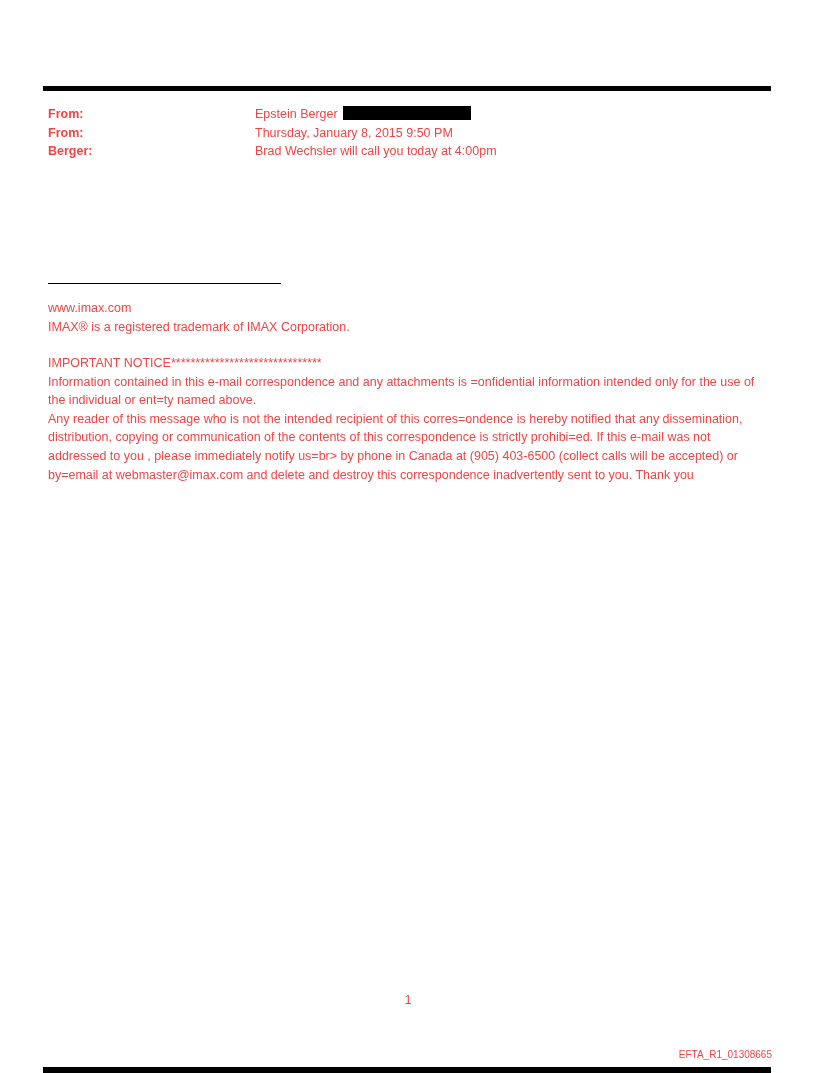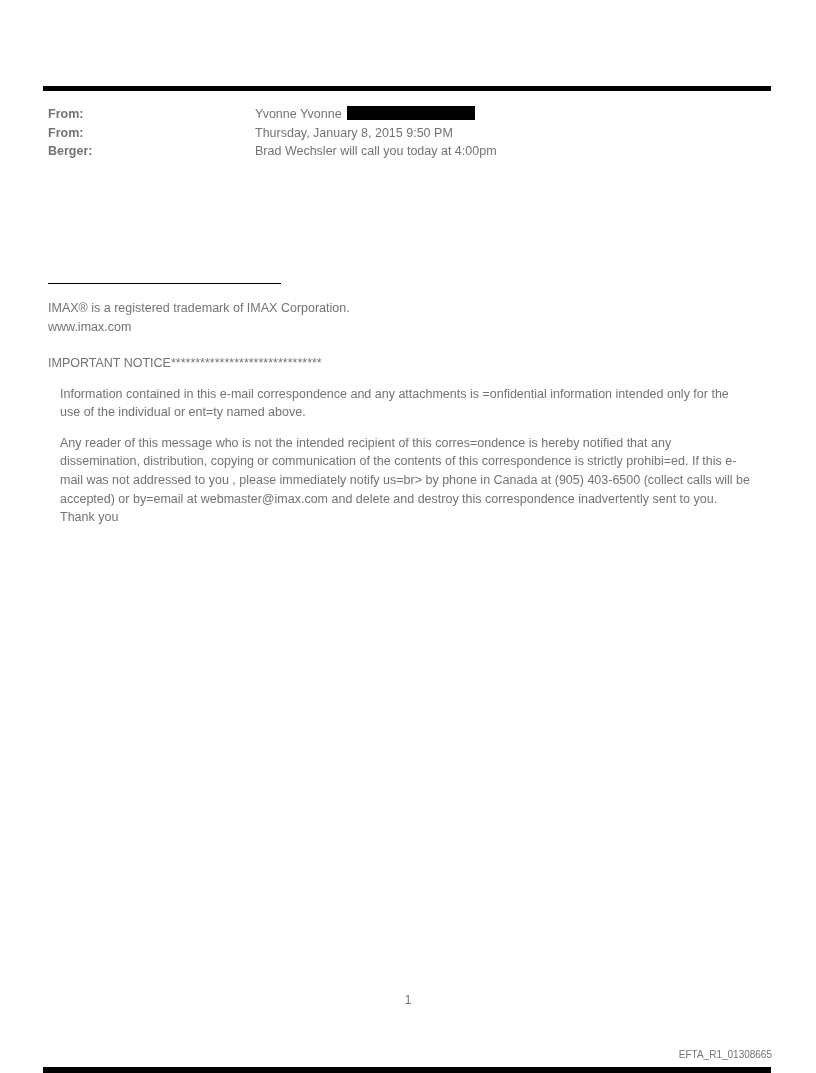--- a/index.html
+++ b/index.html
@@ -6,21 +6,21 @@
     margin: 0;
     padding: 0;
     background: #ffffff;
   }
   .page {
     position: relative;
     width: 816px;
     height: 1073px;
     background: #ffffff;
     font-family: "Liberation Sans", sans-serif;
-    color: #737373;
+    color: #ef4444;
     font-size: 12.5px;
     overflow: hidden;
   }
   .top-rule {
     position: absolute;
     left: 43px;
     top: 86px;
     width: 728px;
     height: 5px;
     background: #000000;
@@ -66,21 +66,21 @@
     line-height: 18.6px;
   }
   .notice {
     position: absolute;
     left: 48px;
     top: 354px;
     width: 716px;
     line-height: 18.6px;
   }
   .notice p {
-    margin: 12px;
+    margin: 0;
   }
   .page-number {
     position: absolute;
     top: 993px;
     left: 0;
     width: 100%;
     text-align: center;
     font-size: 12px;
   }
   .bates-number {
@@ -101,39 +101,39 @@
 </head>
 <body>
 
 <div class="page">
 
   <div class="top-rule"></div>
 
   <div class="email-headers">
     <div class="hrow">
       <span class="hlabel">From:</span>
-      <span class="hvalue"><span>Yvonne Yvonne</span><span class="redaction"></span></span>
+      <span class="hvalue"><span>Epstein Berger</span><span class="redaction"></span></span>
     </div>
     <div class="hrow">
       <span class="hlabel">From:</span>
       <span class="hvalue">Thursday, January 8, 2015 9:50 PM</span>
     </div>
     <div class="hrow">
     </div>
     <div class="hrow">
       <span class="hlabel">Berger:</span>
       <span class="hvalue">Brad Wechsler will call you today at 4:00pm</span>
     </div>
   </div>
 
   <div class="sig-rule"></div>
 
   <div class="signature">
+    <div>www.imax.com</div>
     <div>IMAX® is a registered trademark of IMAX Corporation.</div>
-    <div>www.imax.com</div>
   </div>
 
   <div class="notice">
     <div>IMPORTANT NOTICE*******************************</div>
     <p>Information contained in this e-mail correspondence and any attachments is =onfidential information intended only for the use of the individual or ent=ty named above.</p>
     <p>Any reader of this message who is not the intended recipient of this corres=ondence is hereby notified that any dissemination, distribution, copying or communication of the contents of this correspondence is strictly prohibi=ed. If this e-mail was not addressed to you , please immediately notify us=br&gt; by phone in Canada at (905) 403-6500 (collect calls will be accepted) or by=email at webmaster@imax.com and delete and destroy this correspondence inadvertently sent to you. Thank you</p>
   </div>
 
   <div class="page-number">1</div>
 

